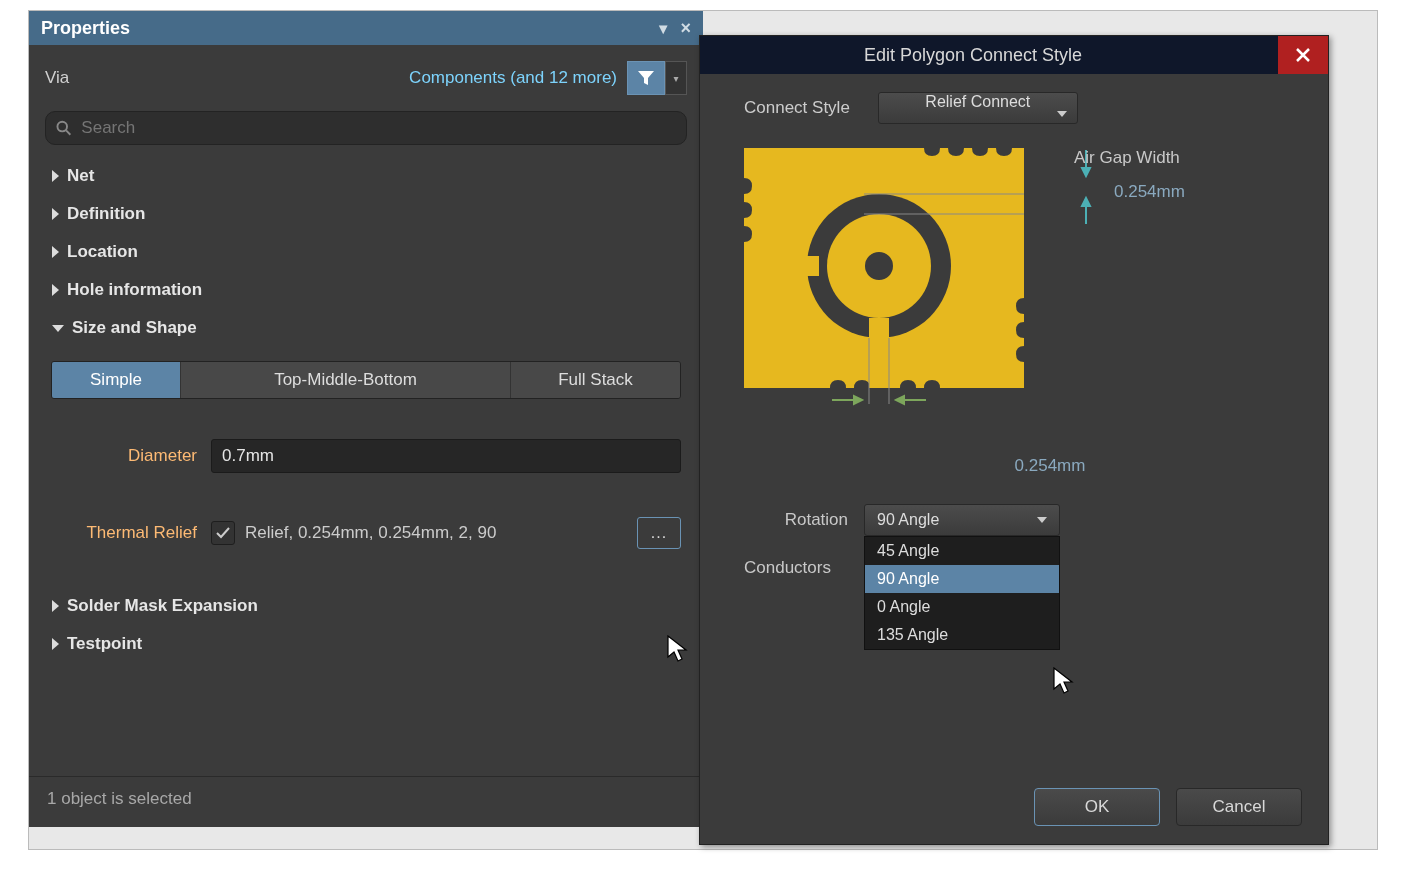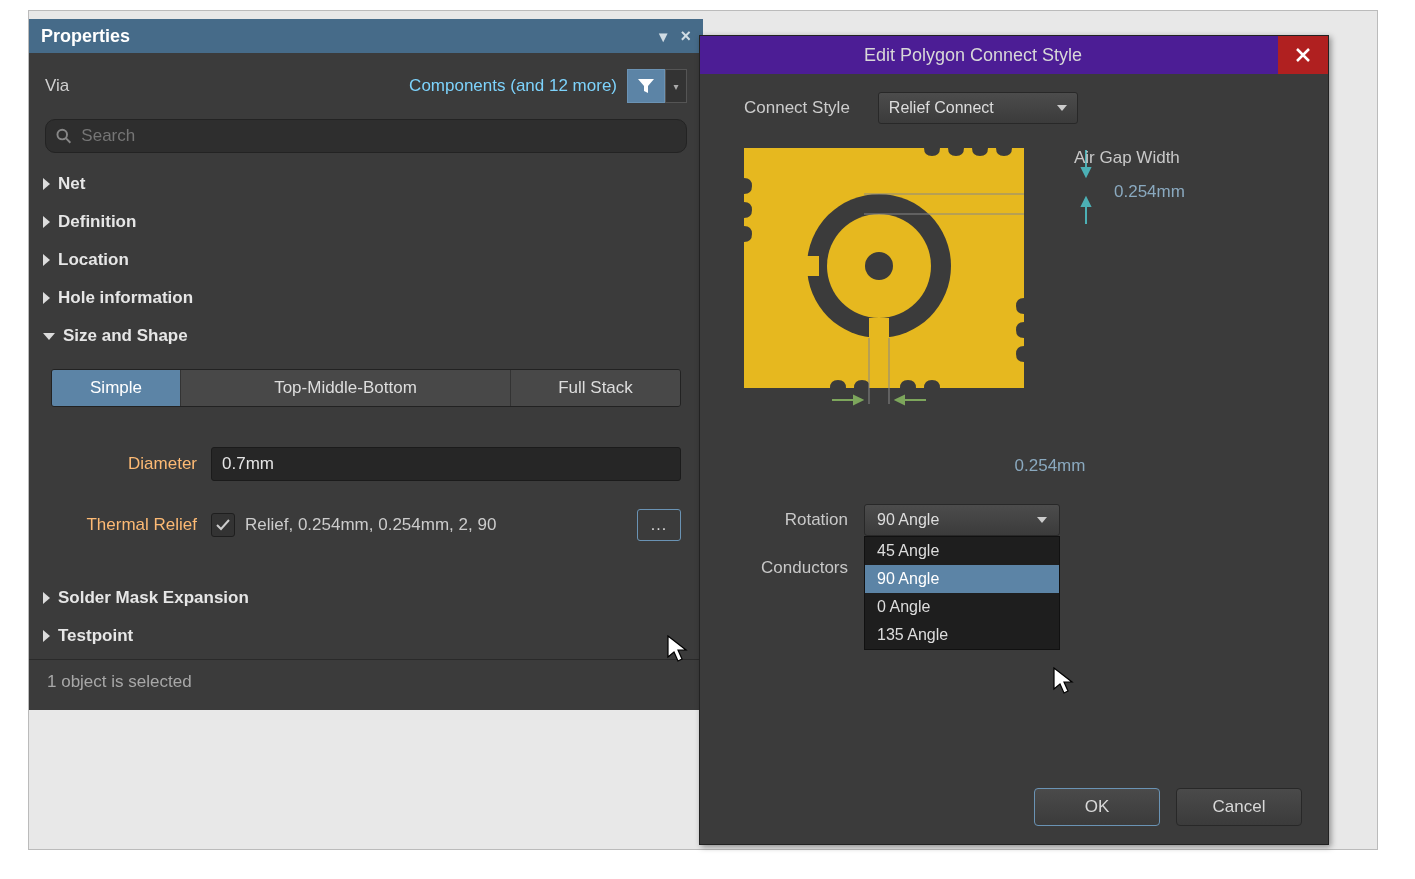--- a/index.html
+++ b/index.html
@@ -1,69 +1,69 @@
 <!DOCTYPE html>
 <html><head>
 <meta charset="utf-8">
 <style>
   * { box-sizing: border-box; margin: 0; padding: 0; font-family: "Segoe UI", Arial, sans-serif; }
   body { background: #fff; width: 1415px; height: 879px; position: relative; overflow: hidden; }
 
   .outer-frame { position: absolute; top: 10px; left: 28px; width: 1350px; height: 840px; border: 1px solid #bbb; background: #e8e8e8; }
 
   
-  .panel { position: absolute; top: 8px; left: 0; width: 674px; height: 691px; background: #3b3b3b; }
+  .panel { position: absolute; top: 0; left: 0; width: 674px; height: 816px; background: #3b3b3b; }
   .panel-titlebar { height: 34px; background: #466b89; color: #fff; font-weight: bold; font-size: 18px; display: flex; align-items: center; padding: 0 12px; }
   .panel-titlebar-controls { margin-left: auto; display: flex; gap: 10px; color: #d0dce4; font-size: 15px; align-items: center; }
   .panel-titlebar-controls span { cursor: pointer; }
   .panel-body { padding: 0; color: #ccc; }
 
   .obj-row { display: flex; align-items: center; padding: 16px 16px 14px 16px; font-size: 17px; color: #d0d0d0; }
   .obj-row .label { flex: 0 0 auto; }
   .obj-row .ctx { margin-left: auto; margin-right: 10px; color: #7dd3fc; font-size: 17px; }
   .filter-btn { width: 38px; height: 34px; background: #5c84a6; border: 1px solid #6b93b4; display: inline-flex; align-items: center; justify-content: center; color: #fff; margin-right: 0; }
   .drop-btn { width: 22px; height: 34px; background: #333; border: 1px solid #555; display: inline-flex; align-items: center; justify-content: center; color: #aaa; font-size: 10px; }
 
   .search-row { padding: 2px 16px 12px 16px; }
   .search-box { background: #2e2e2e; border: 1px solid #232323; height: 34px; width: 100%; display: flex; align-items: center; padding: 0 10px; border-radius: 10px; }
   .search-box svg { margin-right: 10px; }
   .search-box input { background: transparent; border: none; outline: none; color: #aaa; font-size: 17px; width: 100%; }
 
-  .section-head { display: flex; align-items: center; padding: 9px 14px; font-size: 17px; color: #e6e6e6; font-weight: bold; cursor: pointer; }
+  .section-head { display: flex; align-items: center; padding: 9px 23px; font-size: 17px; color: #e6e6e6; font-weight: bold; cursor: pointer; }
   .section-head .tri { width: 0; height: 0; border-style: solid; margin-right: 8px; }
   .tri-right { border-width: 6px 0 6px 7px; border-color: transparent transparent transparent #dcdcdc; }
   .tri-down { border-width: 7px 6px 0 6px; border-color: #dcdcdc transparent transparent transparent; }
 
   .size-shape-body { padding: 14px 22px 20px 22px; }
   .tab-row { display: flex; border: 1px solid #222; border-radius: 3px; overflow: hidden; }
   .tab-btn { flex: 0 0 auto; height: 36px; display: flex; align-items: center; justify-content: center; font-size: 17px; color: #ddd; background: #484848; border-left: 1px solid #333; cursor: pointer; }
   .tab-btn:first-child { border-left: none; }
   .tab-btn.active { background: #5c84a6; color: #fff; }
   .tab1 { width: 128px; }
   .tab2 { flex: 1; }
   .tab3 { width: 170px; }
 
-  .form-row { display: flex; align-items: center; margin-top: 28px; }
+  .form-row { display: flex; align-items: center; margin-top: 44px; }
   .form-row .flabel { width: 160px; text-align: right; padding-right: 14px; font-size: 17px; color: #fdba74; }
   .txt-input { flex: 1; height: 34px; background: #262626; border: 1px solid #1b1b1b; color: #e5e5e5; padding: 0 10px; font-size: 17px; border-radius: 3px; }
   .chk { width: 24px; height: 24px; background: #333; border: 1px solid #1e1e1e; border-radius: 3px; display: inline-flex; align-items: center; justify-content: center; color: #ccc; font-size: 16px; margin-right: 10px; }
   .relief-text { font-size: 17px; color: #ccc; }
   .ellipsis-btn { width: 44px; height: 32px; background: #3b3b3b; border: 1px solid #6a93b4; border-radius: 3px; margin-left: auto; display: inline-flex; align-items: center; justify-content: center; color: #ddd; font-size: 16px; letter-spacing: 1px; cursor: pointer; }
 
   .panel-footer { position: absolute; bottom: 0; left: 0; right: 0; padding: 12px 18px 18px 18px; font-size: 17px; color: #a8a8a8; border-top: 1px solid #2a2a2a; }
 
   
   .dialog { position: absolute; top: 24px; left: 670px; width: 630px; height: 810px; background: #3b3b3b; border: 1px solid #222; box-shadow: 2px 2px 6px rgba(0,0,0,0.4); }
-  .dlg-titlebar { height: 38px; background: #4c1d95; display: flex; align-items: center; padding: 0 0 0 12px; color: #d8d8d8; font-size: 18px; }
+  .dlg-titlebar { height: 38px; background: #0f172a; display: flex; align-items: center; padding: 0 0 0 12px; color: #d8d8d8; font-size: 18px; }
   .dlg-title { flex: 1; text-align: center; padding-right: 44px; }
   .dlg-close { width: 50px; height: 38px; background: #b02020; color: #fff; display: flex; align-items: center; justify-content: center; font-size: 18px; cursor: pointer; font-weight: bold; }
 
   .dlg-body { padding: 18px 44px 12px 44px; color: #ccc; }
   .cs-row { display: flex; align-items: center; font-size: 17px; }
-  .cs-select { margin-left: 28px; width: 200px; height: 32px; background: linear-gradient(#4c4c4c,#3b3b3b); border: 1px solid #282828; border-radius: 3px; display: flex; align-items: center; padding: 0 10px; color: #ddd; font-size: 16px; }
+  .cs-select { margin-left: 28px; width: 200px; height: 32px; background: linear-gradient(#4c4c4c,#3b3b3b); border: 1px solid #282828; border-radius: 3px; display: flex; align-items: center; padding: 0 10px; color: #ddd; font-size: 16px; flex-direction: column; }
   .cs-select .dd-tri { margin-left: auto; width: 0; height: 0; border-width: 6px 5px 0 5px; border-style: solid; border-color: #ccc transparent transparent transparent; }
 
   .preview-row { display: flex; margin-top: 24px; align-items: flex-start; }
   .preview-box { width: 280px; height: 260px; position: relative; }
   .gap-col { margin-left: 50px; }
   .gap-label { font-size: 17px; color: #c8c8c8; margin-top: 22px; }
   .gap-val { font-size: 17px; color: #8aa9bf; margin-top: 14px; }
 
   .cw-block { text-align: center; margin-top: 48px; width: 360px; margin-left: 126px; }
   .cw-label { font-size: 17px; color: #c8c8c8; }
@@ -72,21 +72,21 @@
   .rot-row { display: flex; align-items: center; margin-top: 28px; font-size: 17px; position: relative; }
   .rot-label { width: 120px; text-align: right; padding-right: 16px; color: #c8c8c8; }
   .rot-select { width: 196px; height: 32px; background: linear-gradient(#4c4c4c,#3b3b3b); border: 1px solid #282828; border-radius: 3px; display: flex; align-items: center; padding: 0 12px; color: #ddd; font-size: 16px; }
   .rot-select .dd-tri { margin-left: auto; width: 0; height: 0; border-width: 6px 5px 0 5px; border-style: solid; border-color: #ccc transparent transparent transparent; }
 
   .dd-list { position: absolute; top: 32px; left: 120px; width: 196px; background: #1e1e1e; border: 1px solid #111; z-index: 20; }
   .dd-item { height: 28px; display: flex; align-items: center; padding: 0 12px; font-size: 16px; color: #ddd; cursor: pointer; }
   .dd-item.sel { background: #5c84a6; color: #fff; }
 
   .cond-row { display: flex; align-items: center; margin-top: 22px; font-size: 17px; color: #c8c8c8; }
-  .cond-row .clabel { width: 120px; text-align: right; padding-right: 16px; }
+  .cond-row .clabel { width: 120px; text-align: left; padding-right: 4px; }
   .radio { width: 18px; height: 18px; border: 1px solid #aaa; border-radius: 50%; display: inline-flex; align-items: center; justify-content: center; background: #333; margin-right: 8px; position: relative; }
   .radio.sel .dot { width: 8px; height: 8px; background: #8aa9bf; border-radius: 50%; }
 
   .dlg-btns { position: absolute; bottom: 18px; right: 26px; display: flex; gap: 16px; }
   .dlg-btn { width: 126px; height: 38px; border: 1px solid #282828; background: linear-gradient(#4a4a4a,#3b3b3b); color: #d8d8d8; border-radius: 4px; display: flex; align-items: center; justify-content: center; font-size: 17px; cursor: pointer; }
   .dlg-btn.primary { border: 1px solid #6a93b4; }
 
   .cursor1 { position: absolute; top: 624px; left: 638px; pointer-events: none; }
   .cursor2 { position: absolute; top: 656px; left: 1024px; pointer-events: none; z-index: 50; }
 

